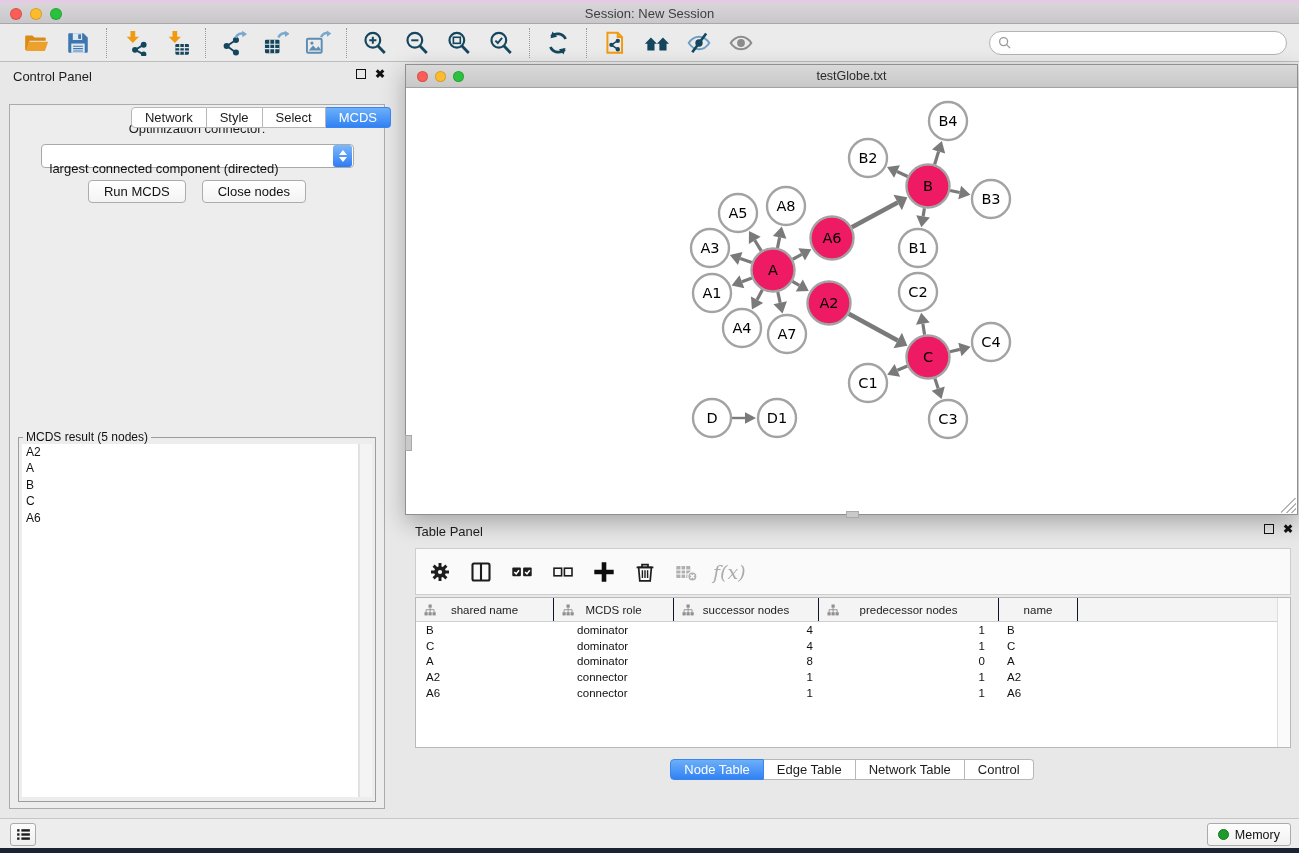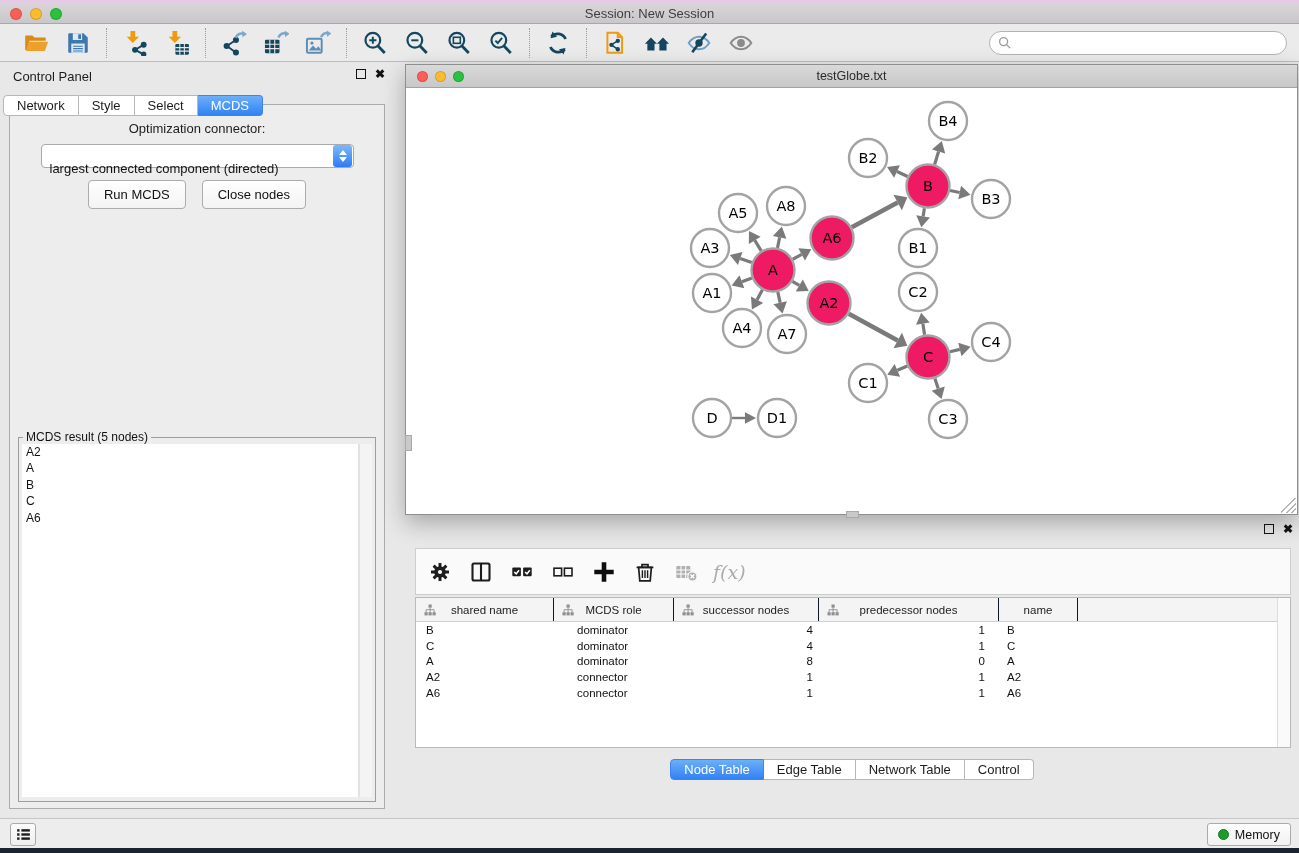--- a/index.html
+++ b/index.html
@@ -31,39 +31,39 @@
   border:1px solid #b3b3b3;border-radius:12px;display:flex;align-items:center;padding:0 8px;}
 .searchbox svg{width:14px;height:14px;flex:0 0 auto;}
 .searchbox input{border:none;outline:none;flex:1;font-size:12px;background:transparent;margin-left:4px;}
 
 .control-panel{position:absolute;left:3px;top:64px;width:388px;bottom:36px;}
 .panel-header{height:24px;position:relative;}
 .panel-title{font-size:13px;color:#1c1c1c;padding:5px 0 0 10px;}
 .win-btns{position:absolute;right:6px;top:5px;display:flex;gap:9px;align-items:center;}
 .float-btn{width:10px;height:10px;border:1.4px solid #111;background:transparent;}
 .close-btn{font-size:12px;font-weight:bold;color:#111;line-height:10px;}
-.cp-tabs{display:flex;justify-content:flex-start;margin-top:7px;position:relative;z-index:2;}
+.cp-tabs{display:flex;justify-content:flex-end;margin-top:19px;position:relative;z-index:2;}
 .tab{height:21px;line-height:20px;padding:0 13px;font-size:13px;color:#1c1c1c;background:#fff;
   border:1px solid #b7b7b7;border-left:none;cursor:pointer;}
 .tab:first-child{border-left:1px solid #b7b7b7;border-radius:4px 0 0 4px;}
 .tab:last-child{border-radius:0 4px 4px 0;}
 .tab.active{background:linear-gradient(#6cb0f9,#3181f4);color:#fff;border-color:#3d85ec;}
 .cp-body{position:absolute;left:6px;right:6px;top:41px;bottom:8px;border:1px solid #ababab;
   background:#ededed;}
 .opt-label{text-align:center;font-size:13px;color:#1c1c1c;margin-top:16px;}
 .combo{position:relative;margin:8px auto 0;width:313px;height:24px;background:#fff;
   border:1px solid #a9a9a9;border-radius:4px;display:flex;align-items:center;cursor:pointer;}
 .combo-text{font-size:13px;color:#111;padding-left:8px;flex:1;white-space:nowrap;overflow:hidden;margin-top:24px;}
 .combo-spin{width:19px;height:22px;border-radius:3px;margin-right:0.5px;
   background:linear-gradient(#7cb9fb,#2e7bf5);display:flex;flex-direction:column;
   align-items:center;justify-content:center;gap:2px;}
 .combo-spin .up{width:0;height:0;border-left:4px solid transparent;border-right:4px solid transparent;border-bottom:5px solid #fff;}
 .combo-spin .down{width:0;height:0;border-left:4px solid transparent;border-right:4px solid transparent;border-top:5px solid #fff;}
 .cp-buttons{display:flex;justify-content:center;gap:16px;margin-top:12px;}
-.btn{height:29px;padding:0 15px;background:linear-gradient(#ffffff,#f3f3f3);
+.btn{height:23px;padding:0 15px;background:linear-gradient(#ffffff,#f3f3f3);
   border:1px solid #acacac;border-radius:4px;font-size:13px;color:#111;cursor:pointer;}
 .result-fieldset{position:absolute;left:8px;right:8px;top:332px;bottom:6px;
   border:1px solid #9d9d9d;background:#ededed;}
 .result-legend{position:absolute;top:-8px;left:4px;background:#ededed;padding:0 3px;
   font-size:12px;color:#111;}
 .result-list{position:absolute;left:3px;right:16px;top:6px;bottom:4px;background:#fff;
   overflow:hidden;border-right:1px solid #e0e0e0;}
 .result-scroll{position:absolute;right:3px;top:6px;bottom:4px;width:13px;background:#f4f4f4;
   border-left:1px solid #e3e3e3;}
 .list-item{font-size:12px;color:#111;padding:1.5px 0 1.5px 4px;line-height:13.5px;}
@@ -477,20 +477,21 @@
         </g>
       </svg>
     <div class="vthumb"></div>
     <div class="hthumb"></div>
     <div class="resize-grip"></div>
   </div>
 </div>
 
 <div class="table-panel">
   <div class="panel-header">
+    <div class="panel-title">Table Panel</div>
     <div class="win-btns">
       <div class="float-btn"></div>
       <div class="close-btn">✖</div>
     </div>
   </div>
   <div class="tp-toolbar">
       <button class="tp-btn">
         <svg viewBox="0 0 24 24">
           <path d="M12 3v18M3 12h18M5.6 5.6l12.8 12.8M18.4 5.6L5.6 18.4" stroke="#1d1d1d" stroke-width="2.9"></path>
           <circle cx="12" cy="12" r="5.8" fill="#1d1d1d"></circle>

